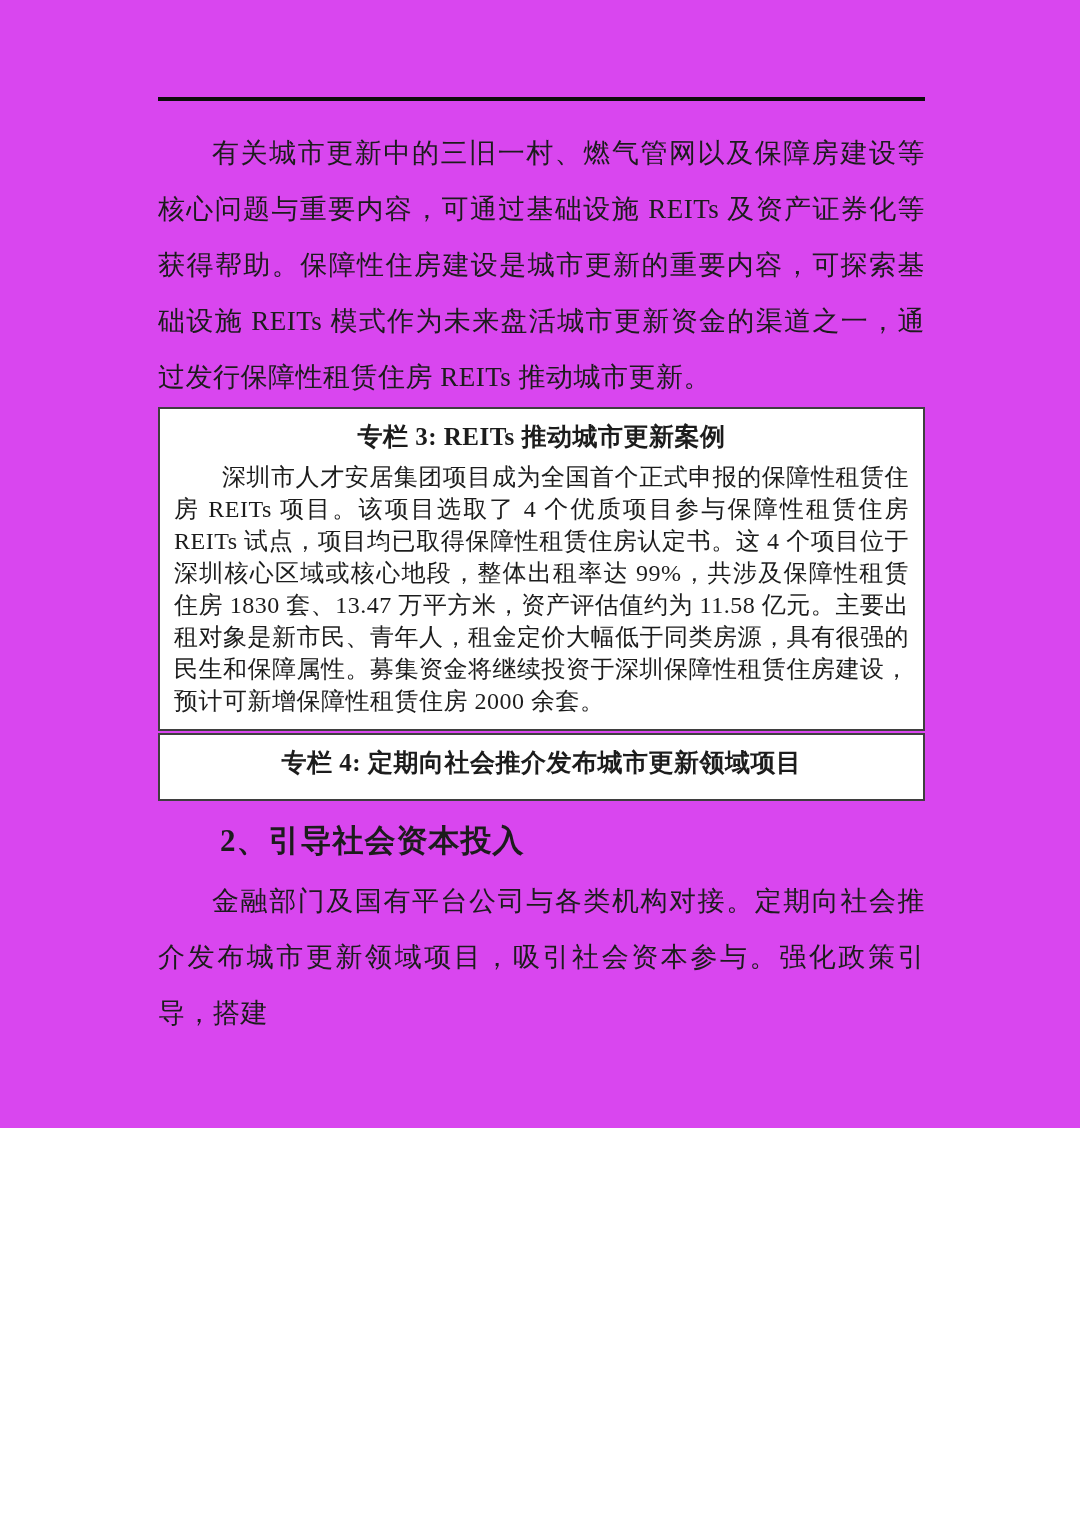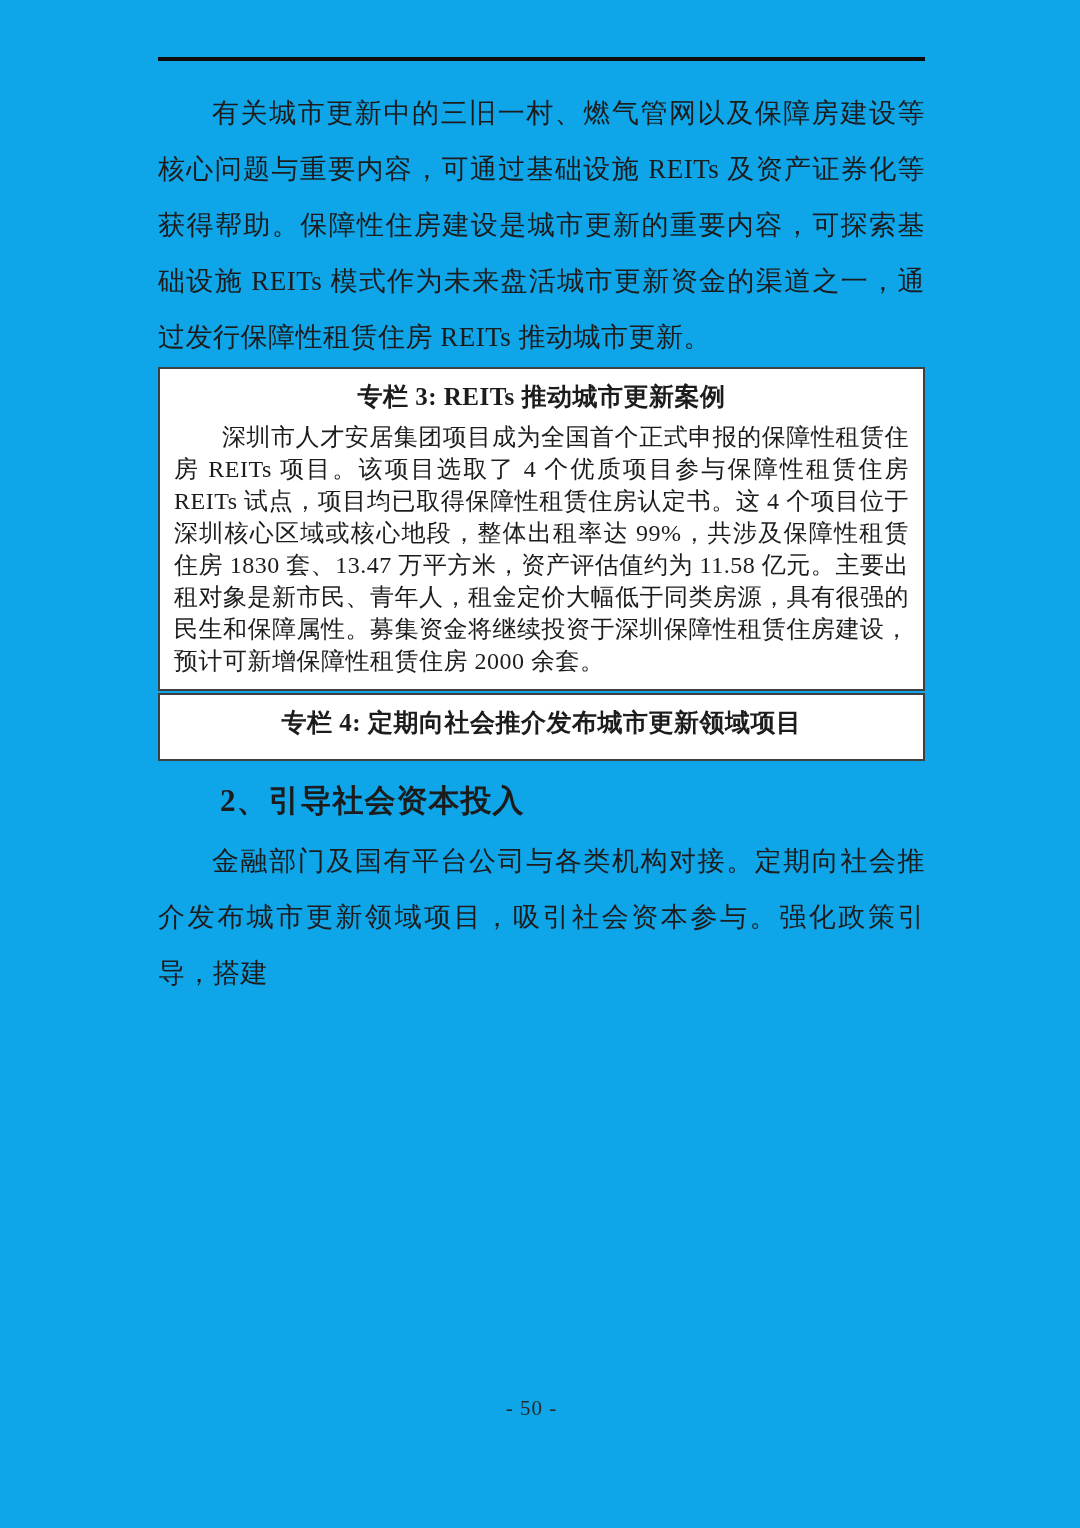--- a/index.html
+++ b/index.html
@@ -1,22 +1,22 @@
 <!DOCTYPE html>
 <html lang="zh"><head>
 <meta charset="utf-8">
 <style>
   * { margin:0; padding:0; box-sizing:border-box; }
   html,body { background:#ffffff; }
   .page {
-    width:1080px; height:1528px;
-    background:#0ea5e9;
+    width:1080px; height:1128px;
+    background:#d946ef;
     position:relative;
     overflow:hidden;
-    padding:57px 155px 0 158px;
+    padding:97px 155px 0 158px;
     font-family:"Liberation Serif","DejaVu Serif",serif;
     color:#1c1c1c;
   }
   .header-rule {
     height:4px;
     background:#0d0d0d;
     width:100%;
   }
   .para {
     font-size:27px;

